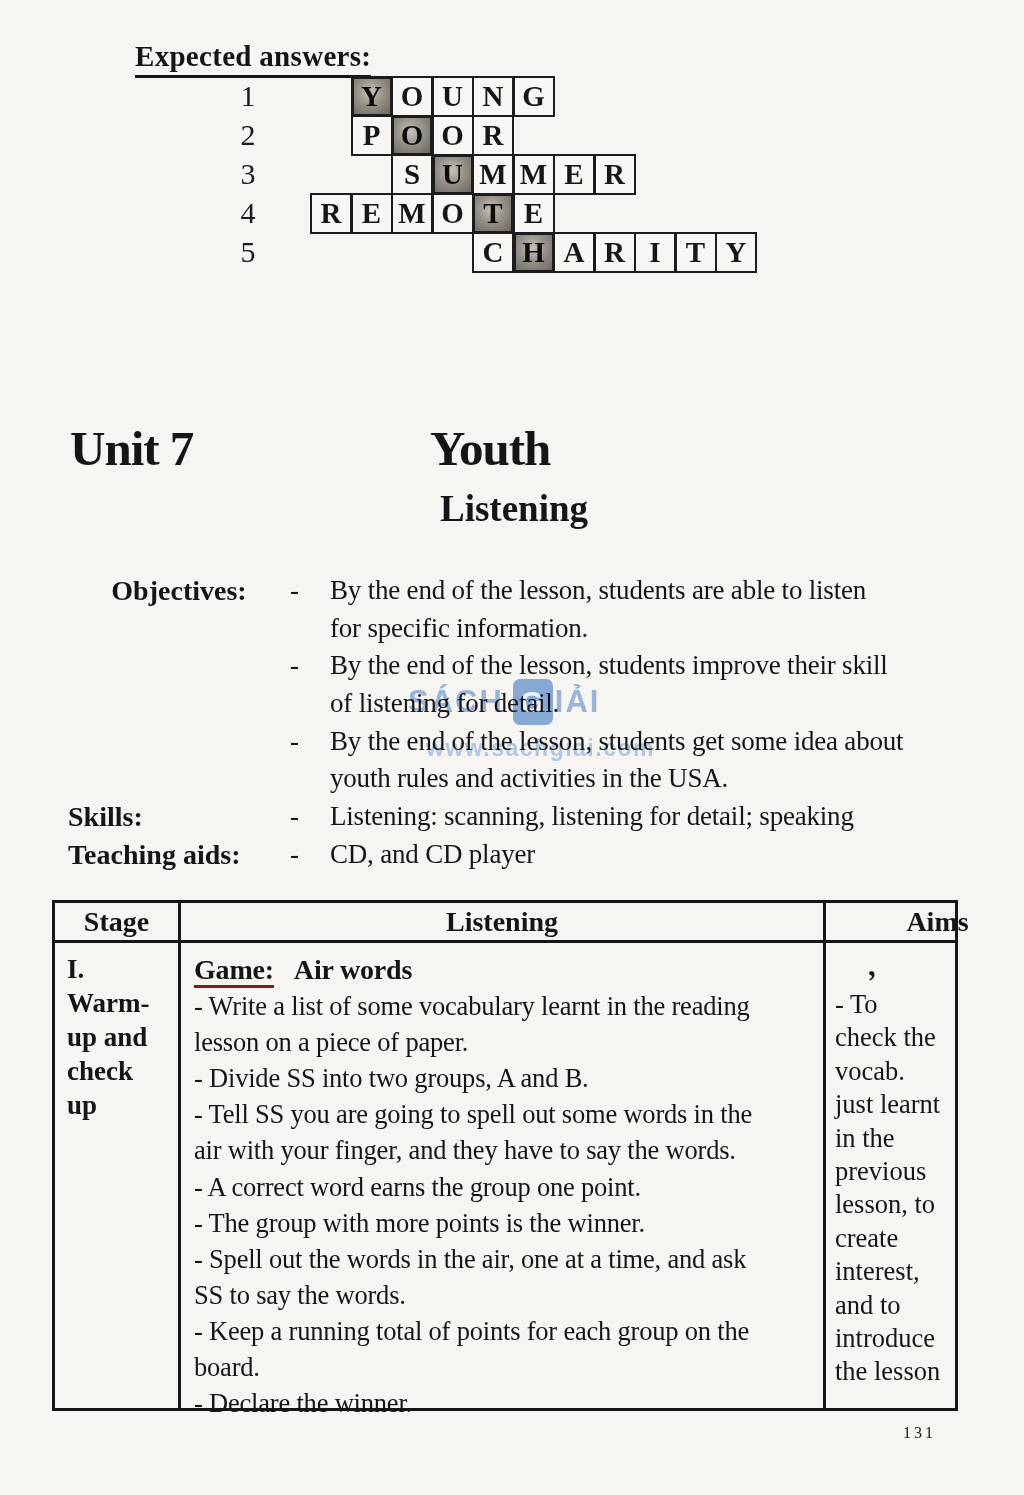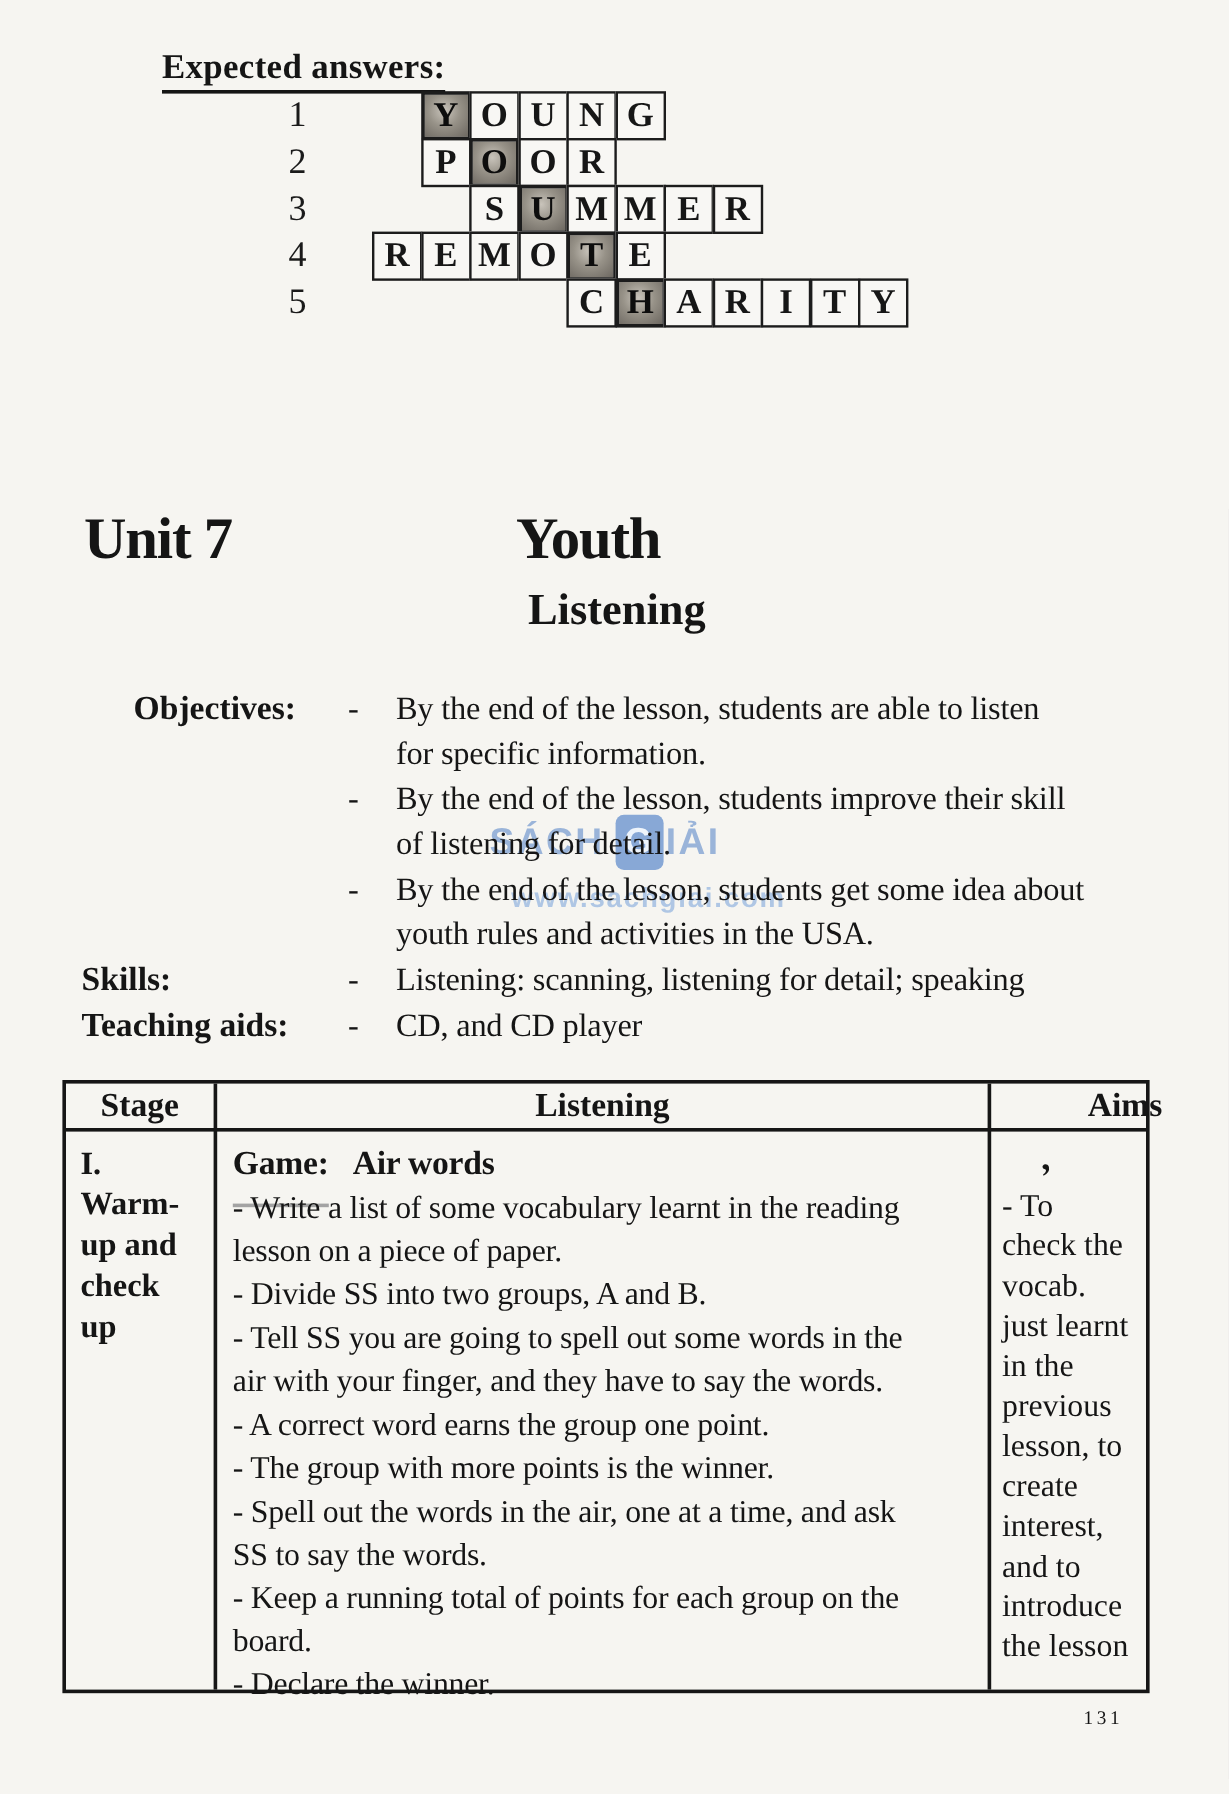--- a/index.html
+++ b/index.html
@@ -64,21 +64,21 @@
   .th-stage{left:0;width:123px;}
   .th-proc{left:126px;width:642px;}
   .th-aims{left:788px;width:129px;padding-left:30px;}
   .col{position:absolute;top:40px;box-sizing:border-box;}
   .col-stage{left:0;width:123px;padding:9px 0 0 12px;}
   .col-proc{left:126px;width:642px;padding:9px 0 0 13px;overflow:visible;}
   .col-aims{left:771px;width:102px;padding:45px 0 0 9px;}
   .stage-line{height:34px;line-height:34px;font-size:27px;font-weight:bold;white-space:nowrap;}
   .proc-line{height:36.1px;line-height:36.1px;font-size:26.5px;letter-spacing:-0.2px;white-space:nowrap;}
   .proc-line.game{font-weight:bold;font-size:28px;}
-  .game-underline{border-bottom:3px solid #a3a3a3;padding-bottom:18px;}
+  .game-underline{border-bottom:3px solid #7f1d1d;padding-bottom:0;}
   .game-rest{margin-left:20px;}
   .aims-line{height:33.4px;line-height:33.4px;font-size:26.5px;white-space:nowrap;}
   
   .stray-mark{position:absolute;left:868px;top:964px;z-index:3;
       font-size:30px;font-weight:bold;transform:rotate(-12deg);}
   .page-num{position:absolute;left:903px;top:1424px;font-size:16px;letter-spacing:3px;}
 </style>
 </head>
 <body>
 

